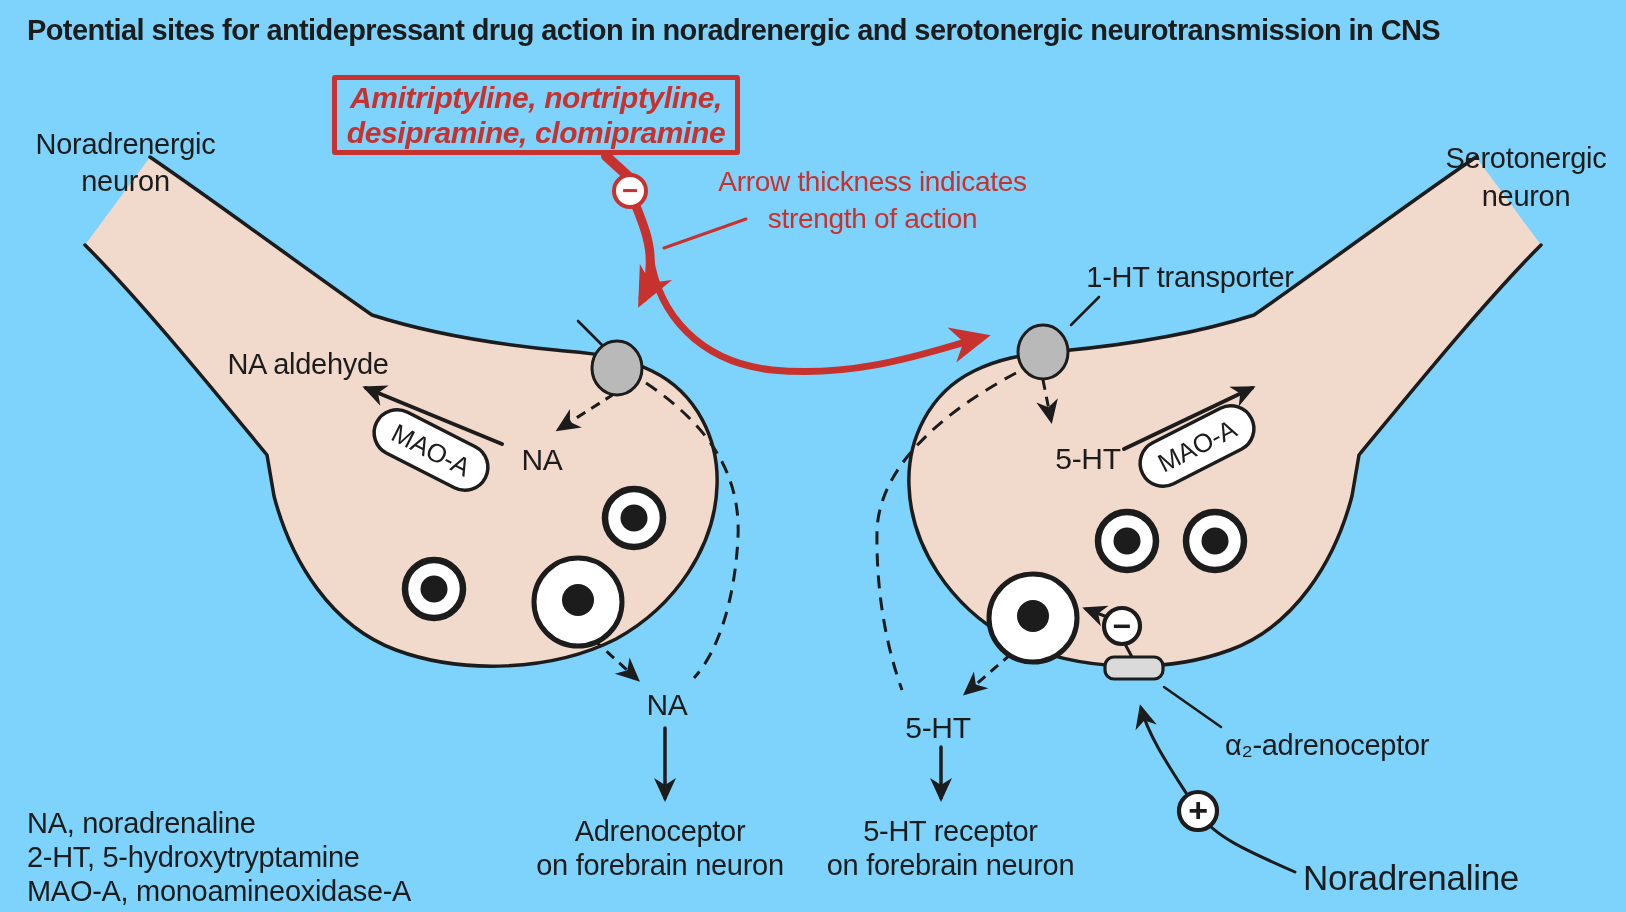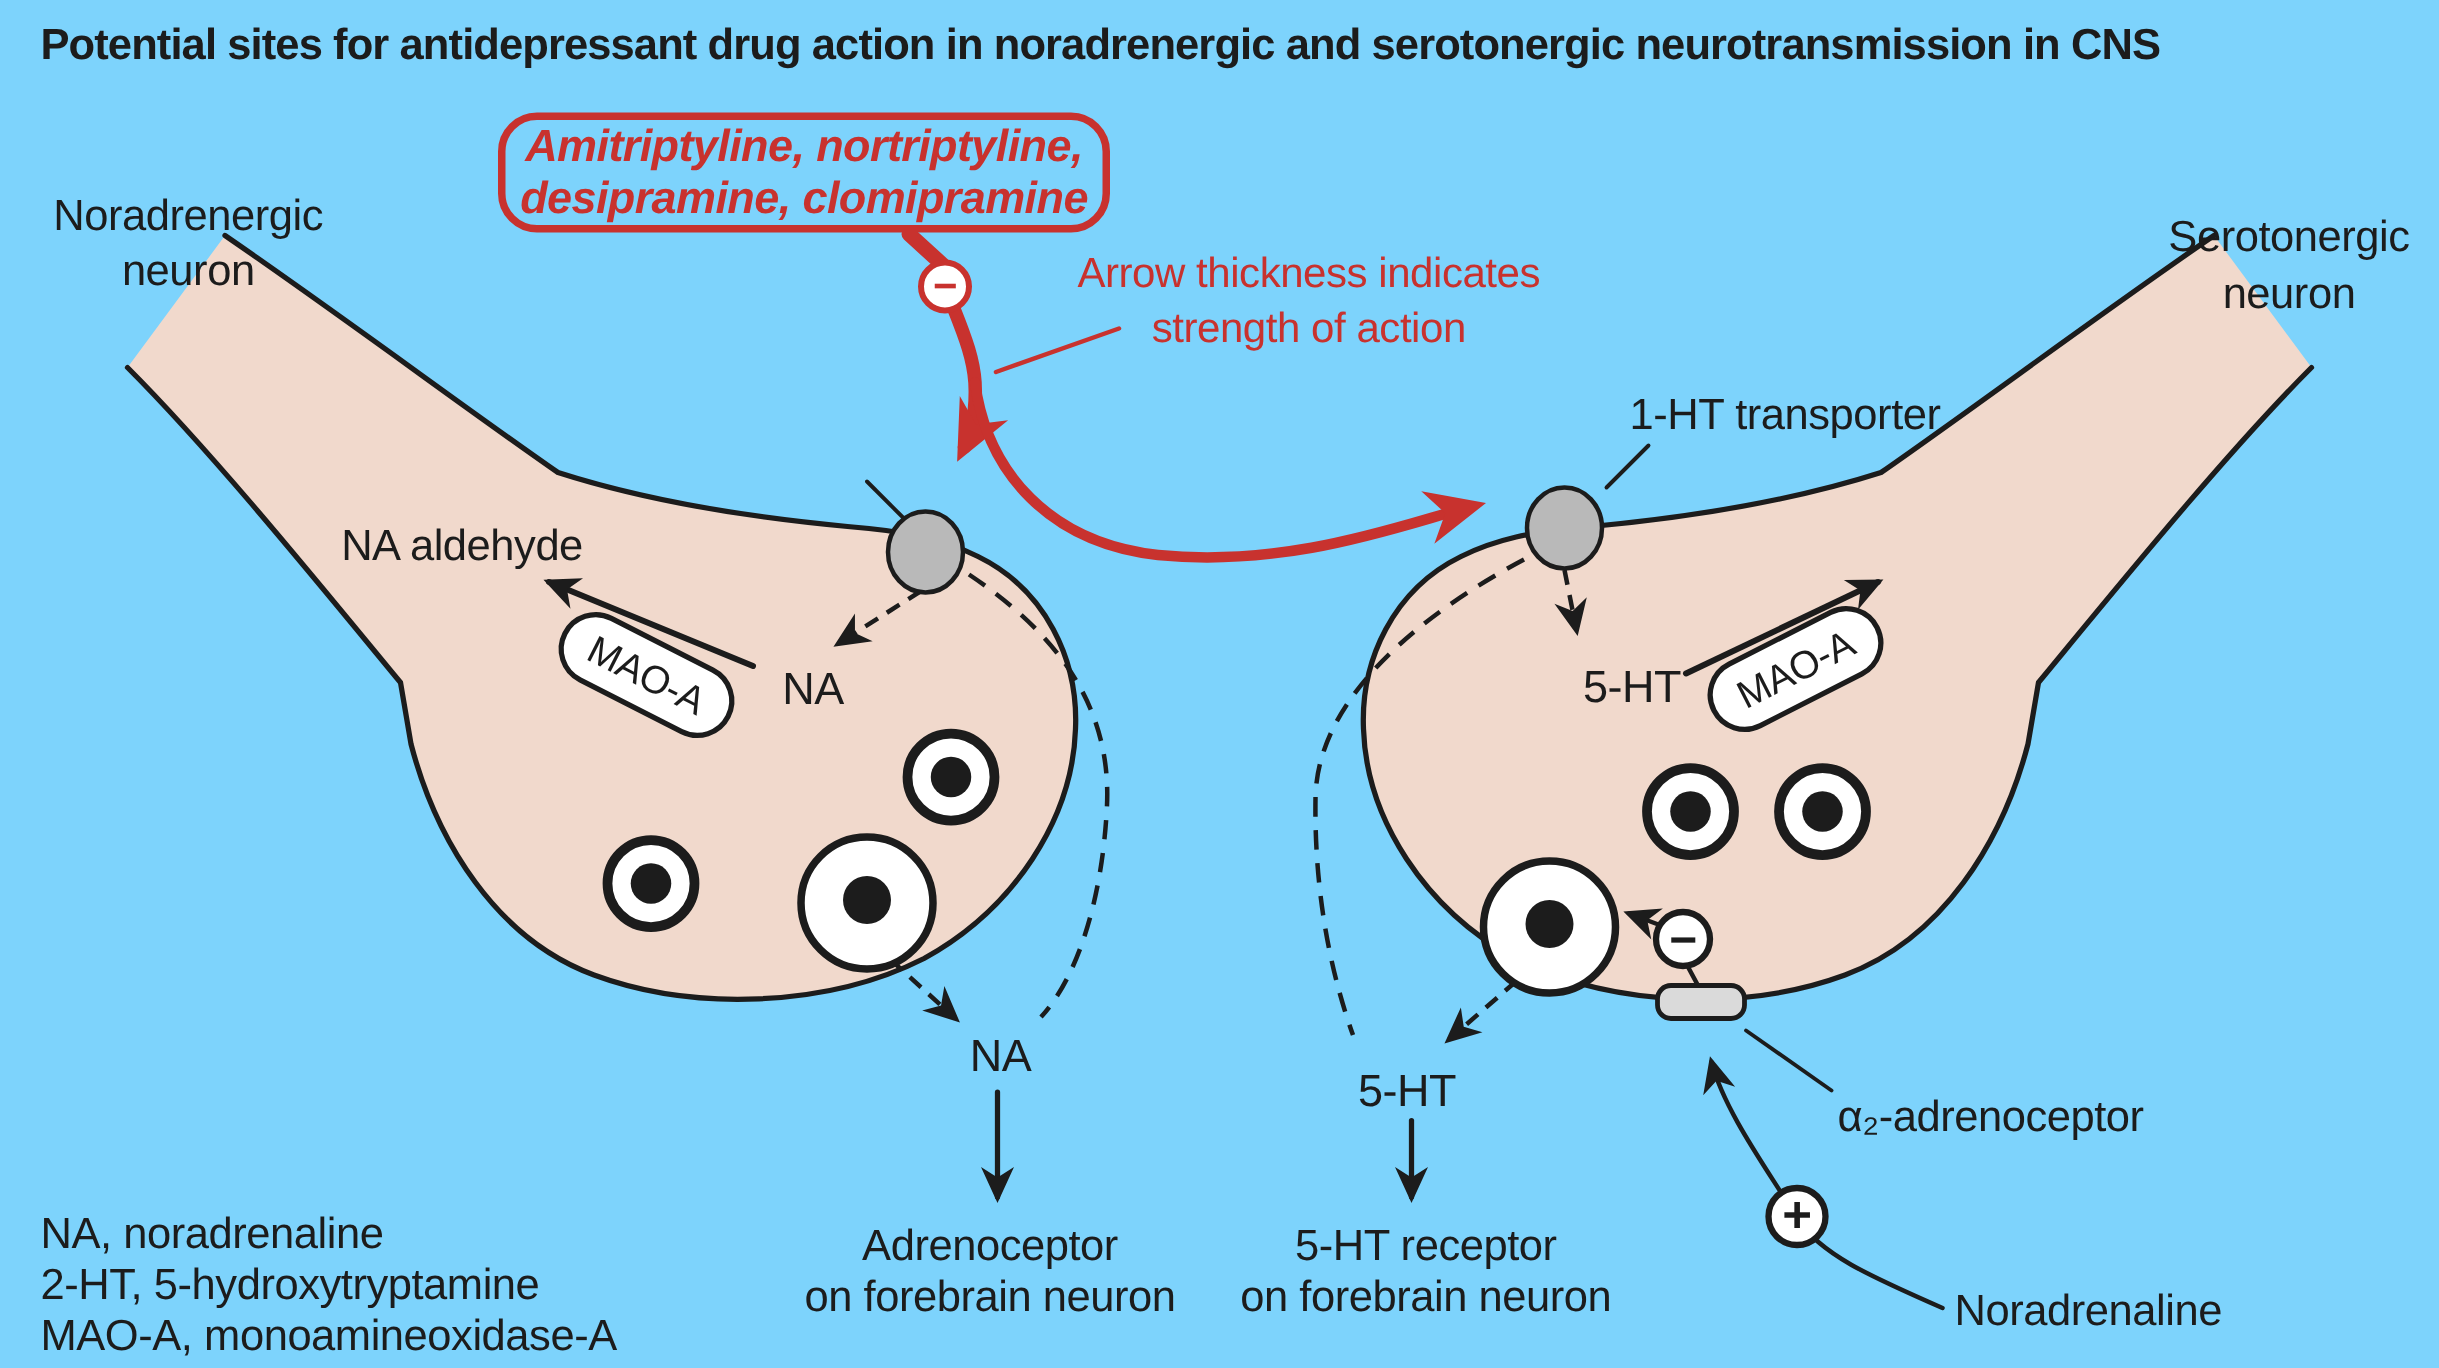--- a/index.html
+++ b/index.html
@@ -6,21 +6,21 @@
   #stage{
     position:relative;width:1626px;height:912px;background:#7dd3fc;
     font-family:"Liberation Sans",sans-serif;color:#1c1c1c;overflow:hidden;
   }
   #art{position:absolute;left:0;top:0;}
   .lbl{position:absolute;white-space:nowrap;letter-spacing:-0.3px;color:#1c1c1c;}
   .ctr{text-align:center;}
   .title{font-size:29px;font-weight:bold;letter-spacing:-0.6px;}
   .redtxt{color:var(--red);}
   .drugbox{
-    box-sizing:border-box;border:5px solid var(--red);border-radius:26px;
+    box-sizing:border-box;border:5px solid var(--red);border-radius:3px;
     display:flex;flex-direction:column;justify-content:flex-start;
     font-size:30px;font-weight:bold;font-style:italic;line-height:35px;
     color:var(--red);text-align:center;white-space:nowrap;letter-spacing:-0.4px;
   }
   .sign{display:flex;align-items:center;justify-content:center;font-weight:bold;}
   
   .pinkfill{fill:var(--pink);stroke:none;}
   .membrane{fill:none;stroke:var(--outline);stroke-width:3.5;stroke-linecap:round;}
   .transporter{fill:var(--transporter_gray);stroke:var(--outline);stroke-width:3;}
   .receptor{fill:var(--receptor_gray);stroke:var(--outline);stroke-width:3.2;}
@@ -189,21 +189,21 @@
     <div>on forebrain neuron</div>
   </div>
 
   <div class="lbl ctr" style="left:818px;top:814px;width:265px;font-size:29px;line-height:34px;">
     <div>5-HT receptor</div>
     <div>on forebrain neuron</div>
   </div>
 
   <div class="lbl" style="left:1225px;top:729px;font-size:29px;">α₂-adrenoceptor</div>
 
-  <div class="lbl" style="left:1303px;top:858px;font-size:29px;">Noradrenaline</div>
+  <div class="lbl" style="left:1303px;top:858px;font-size:35px;">Noradrenaline</div>
 
   <div class="lbl" style="left:27px;top:806px;font-size:29px;line-height:34px;">
     <div>NA, noradrenaline</div>
     <div>2-HT, 5-hydroxytryptamine</div>
     <div>MAO-A, monoamineoxidase-A</div>
   </div>
 
   <div class="lbl sign redtxt" style="left:613px;top:174px;width:34px;height:34px;font-size:28px;">−</div>
   <div class="lbl sign" style="left:1103px;top:607px;width:38px;height:38px;font-size:32px;">−</div>
   <div class="lbl sign" style="left:1179px;top:791px;width:38px;height:38px;font-size:34px;">+</div>

